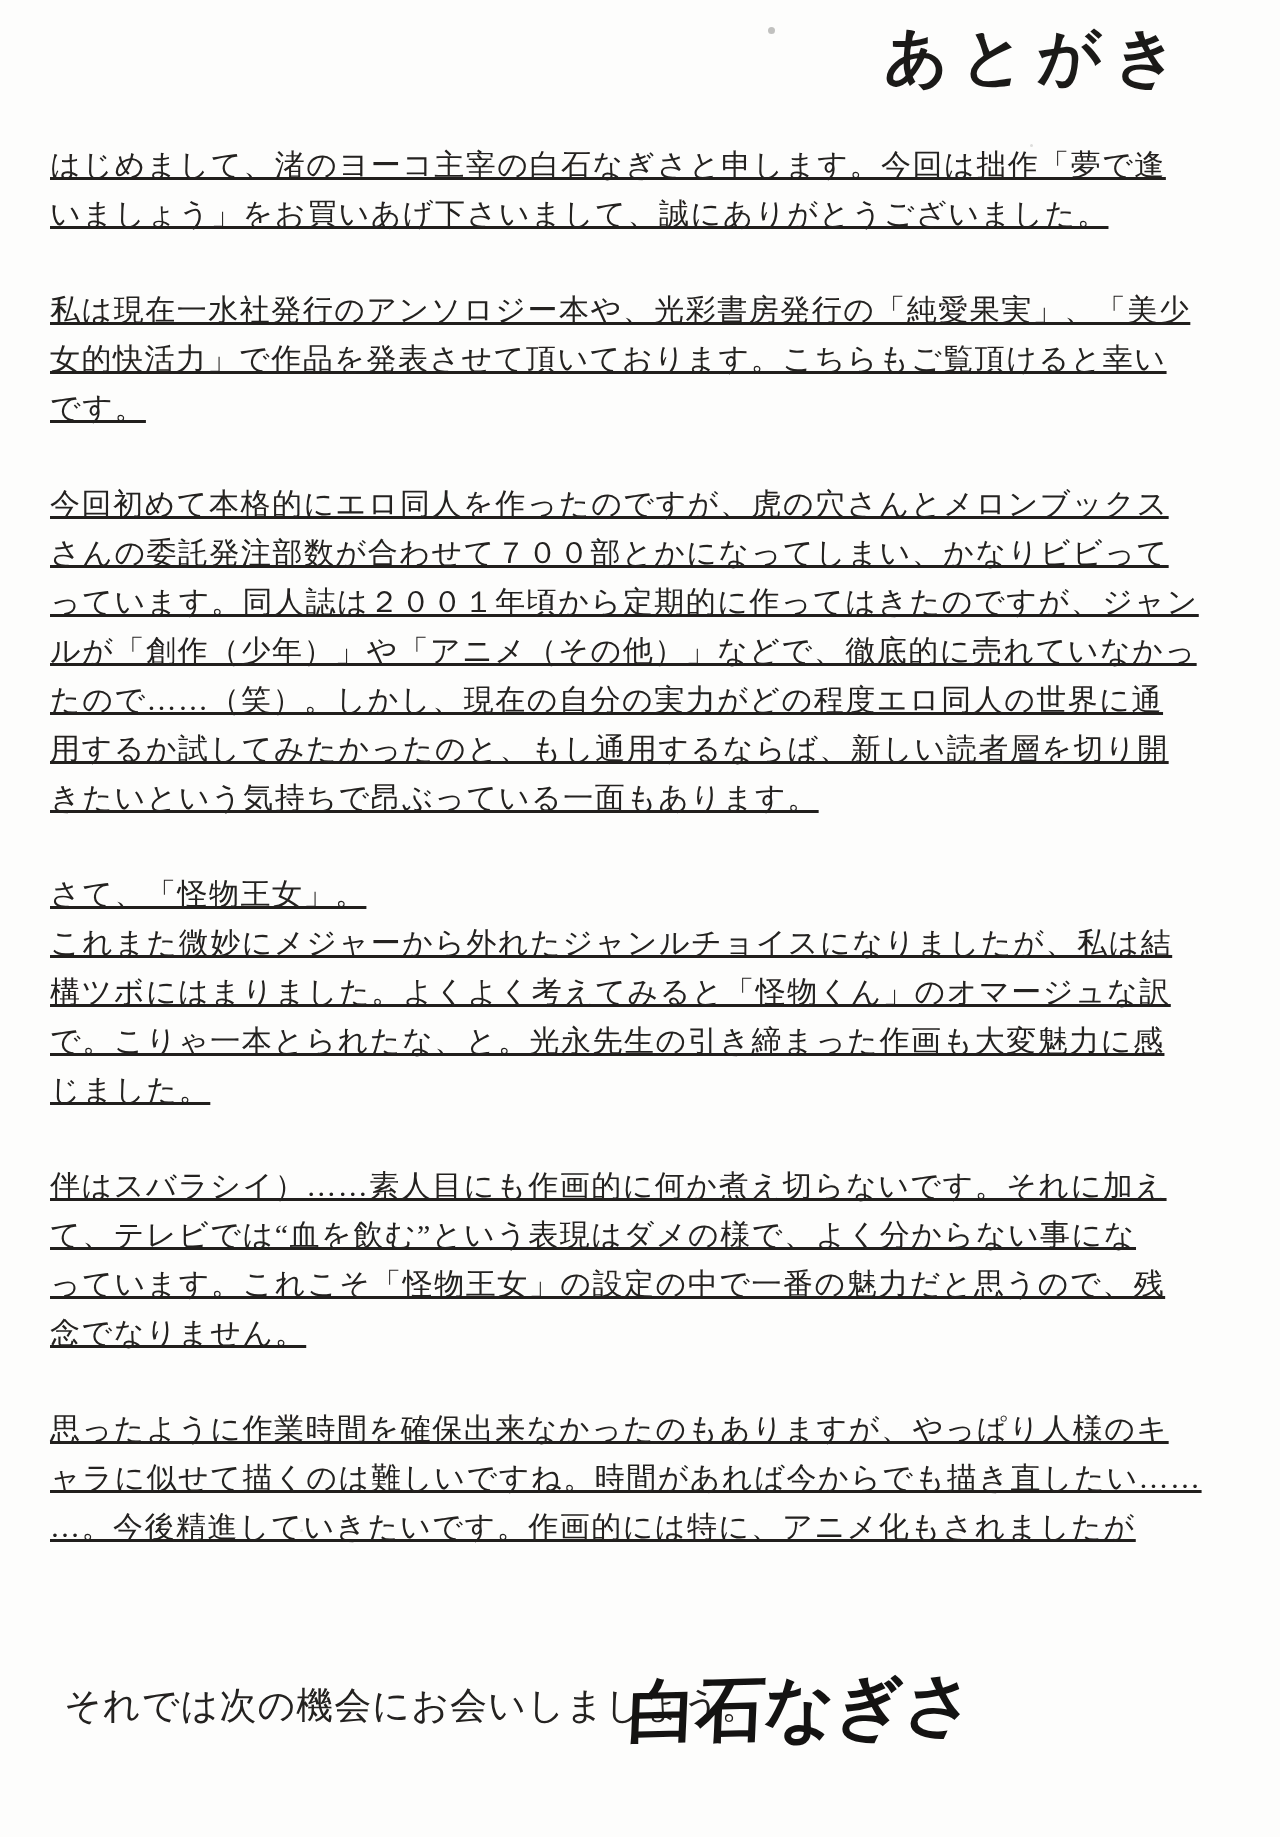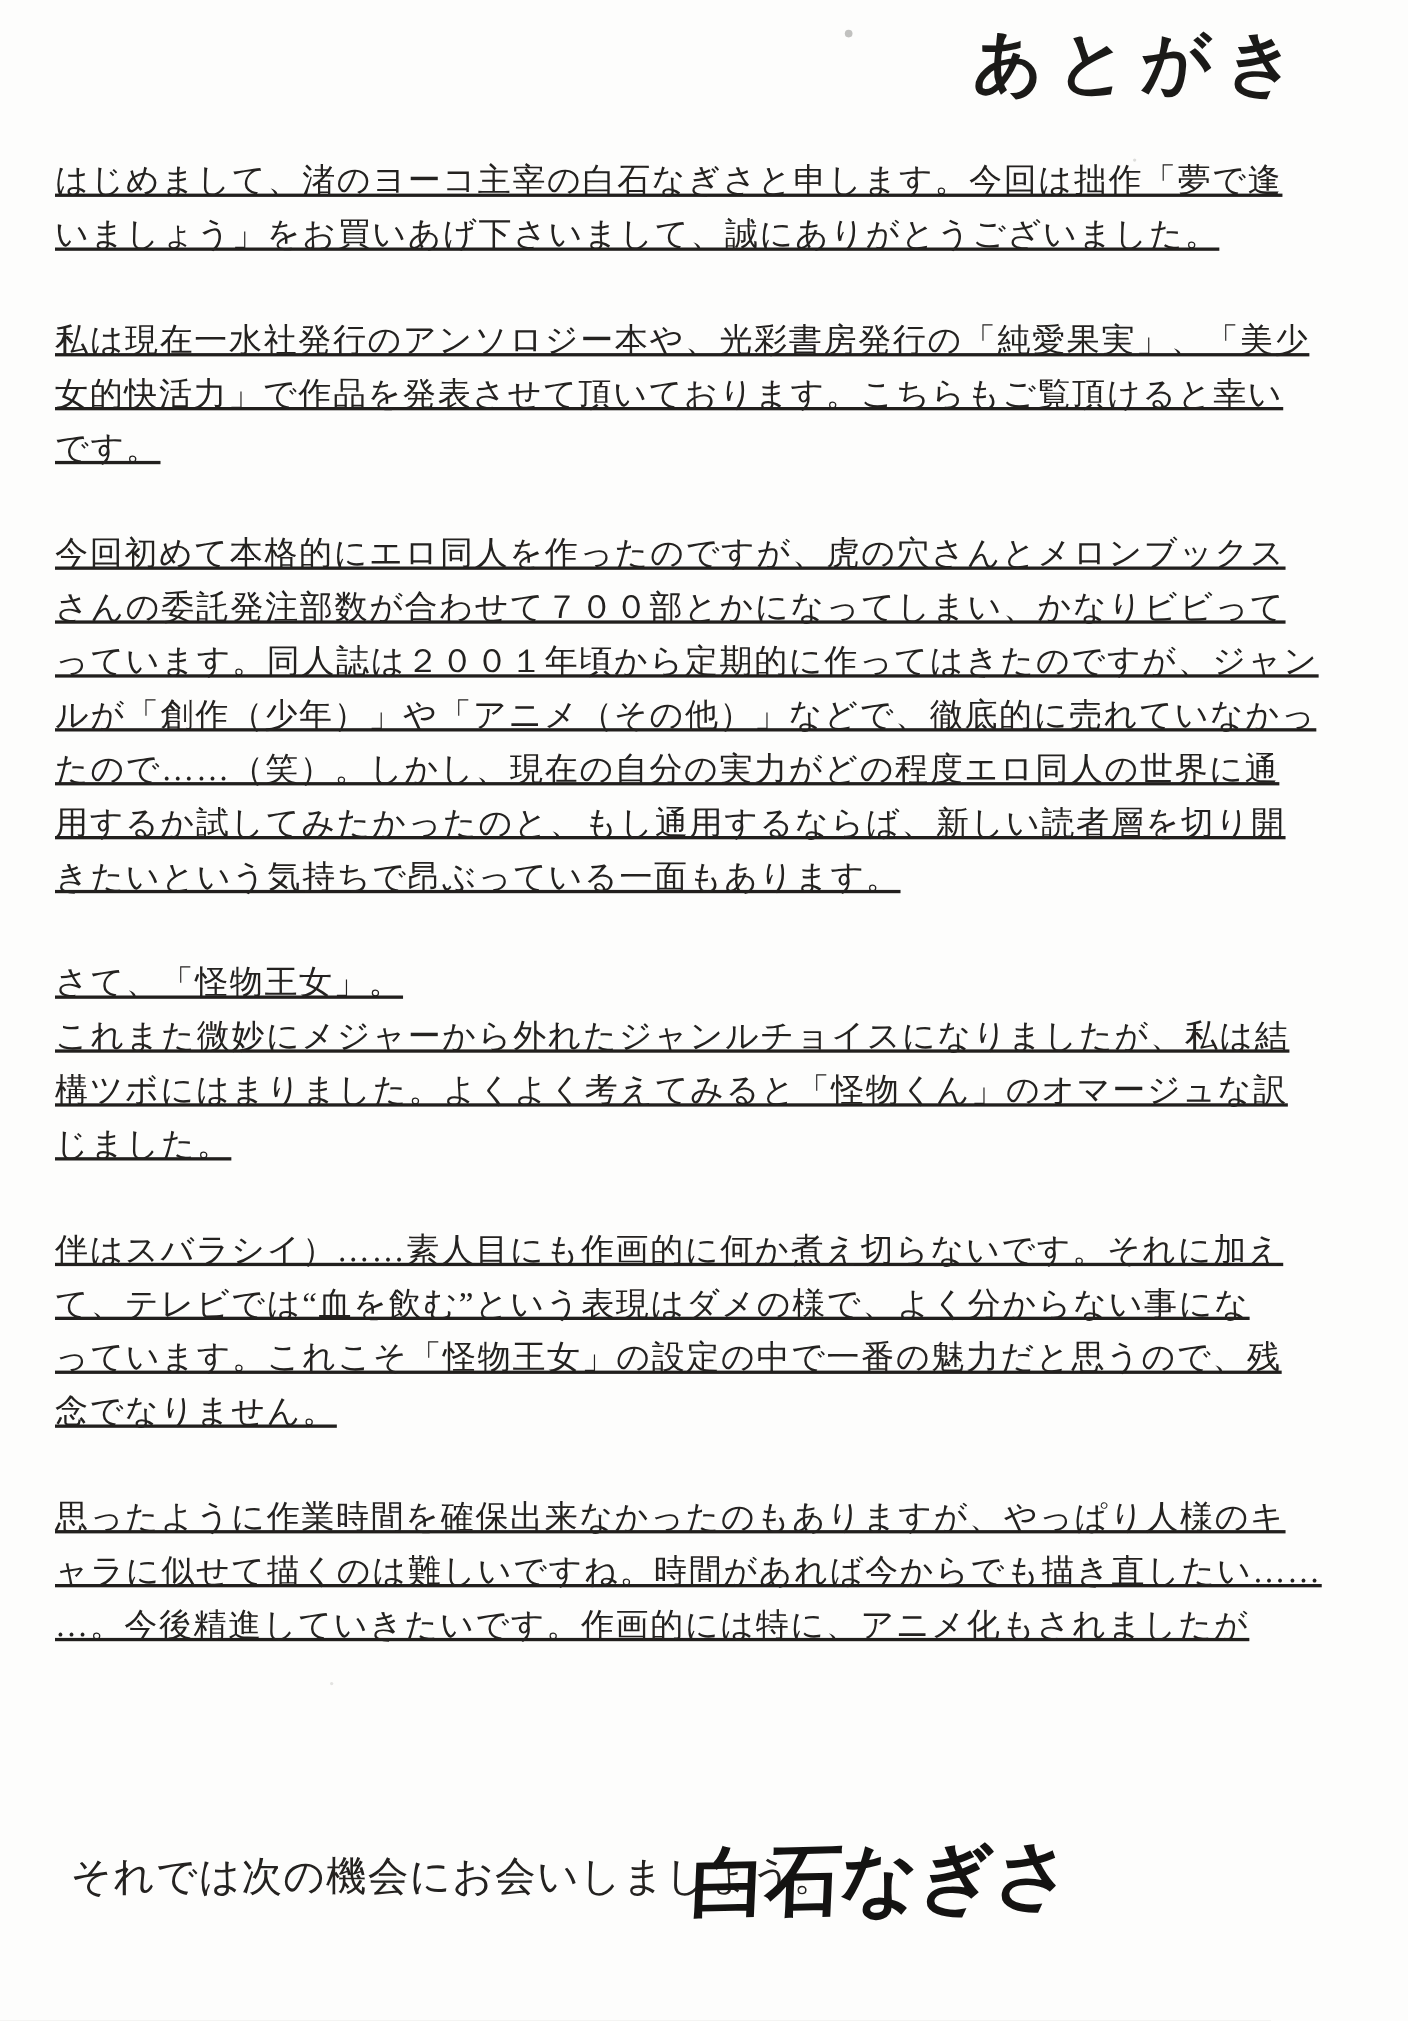--- a/index.html
+++ b/index.html
@@ -104,20 +104,21 @@
         <div class="line">っています。同人誌は２００１年頃から定期的に作ってはきたのですが、ジャン</div>
         <div class="line">ルが「創作（少年）」や「アニメ（その他）」などで、徹底的に売れていなかっ</div>
         <div class="line">たので……（笑）。しかし、現在の自分の実力がどの程度エロ同人の世界に通</div>
         <div class="line">用するか試してみたかったのと、もし通用するならば、新しい読者層を切り開</div>
         <div class="line">きたいという気持ちで昂ぶっている一面もあります。</div>
       </div>
       <div class="paragraph">
         <div class="line">さて、「怪物王女」。</div>
         <div class="line">これまた微妙にメジャーから外れたジャンルチョイスになりましたが、私は結</div>
         <div class="line">構ツボにはまりました。よくよく考えてみると「怪物くん」のオマージュな訳</div>
+        <div class="line">で。こりゃ一本とられたな、と。光永先生の引き締まった作画も大変魅力に感</div>
         <div class="line">じました。</div>
       </div>
       <div class="paragraph">
         <div class="line">伴はスバラシイ）……素人目にも作画的に何か煮え切らないです。それに加え</div>
         <div class="line">て、テレビでは“血を飲む”という表現はダメの様で、よく分からない事にな</div>
         <div class="line">っています。これこそ「怪物王女」の設定の中で一番の魅力だと思うので、残</div>
         <div class="line">念でなりません。</div>
       </div>
       <div class="paragraph">
         <div class="line">思ったように作業時間を確保出来なかったのもありますが、やっぱり人様のキ</div>

